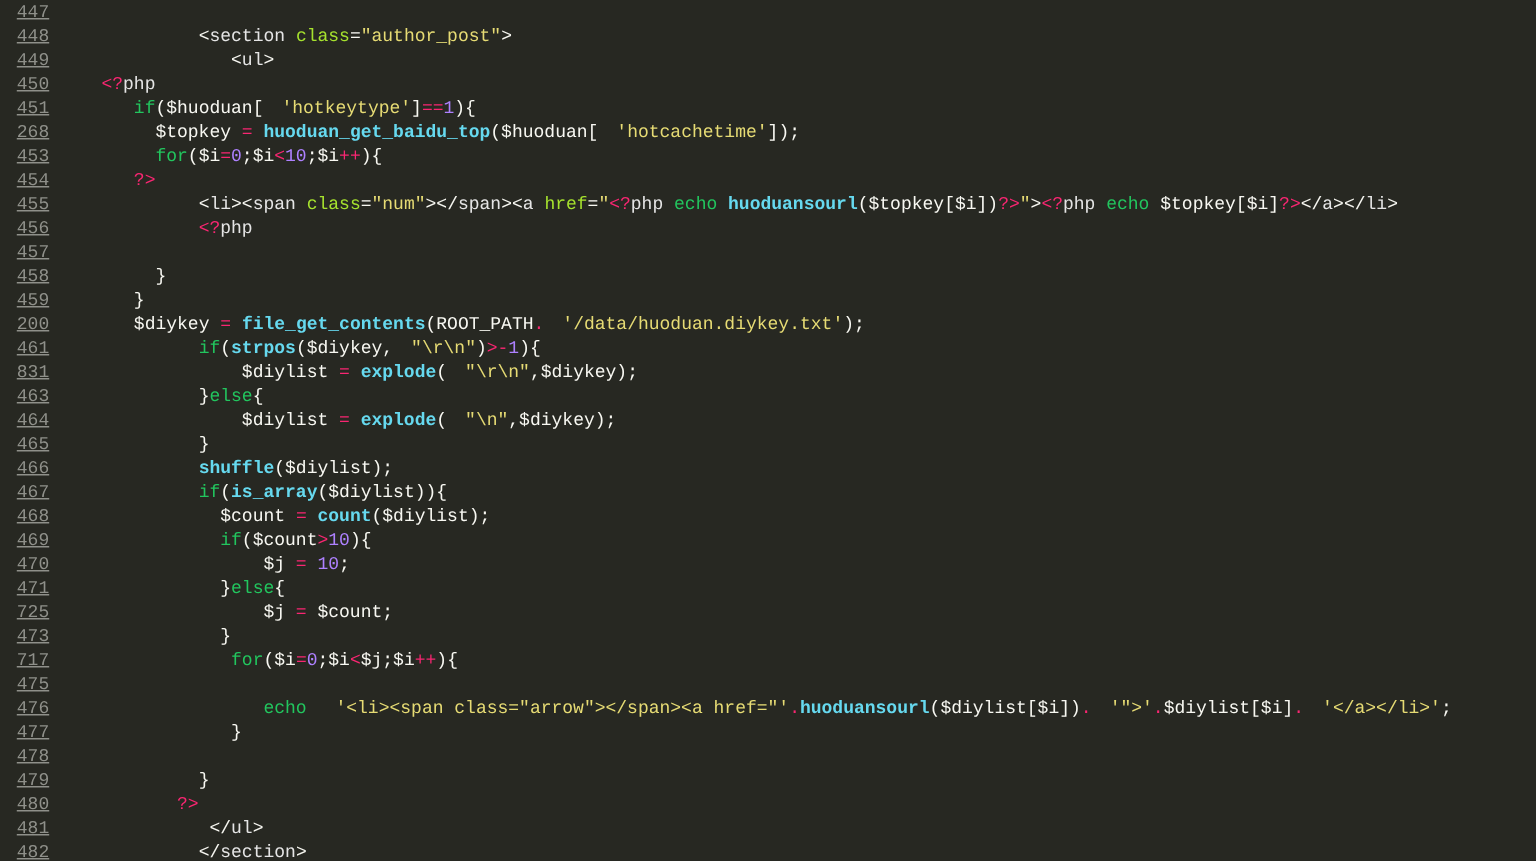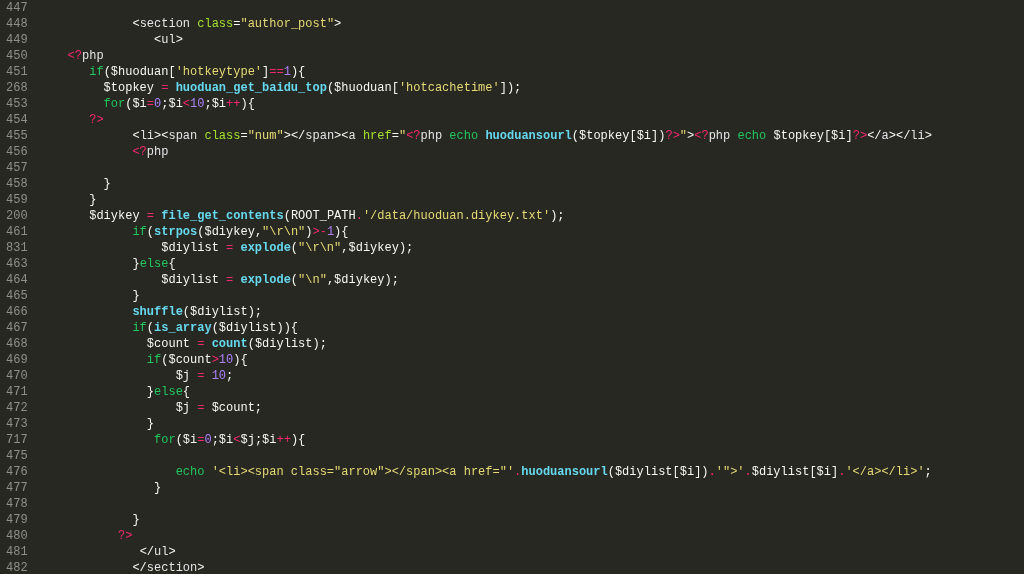--- a/index.html
+++ b/index.html
@@ -14,40 +14,41 @@
     line-height: 16px;
   }
   .editor {
     display: flex;
     width: 1024px;
     height: 574px;
   }
   .gutter {
     background: #272822;
     color: #8f908a;
-    text-align: left;
+    text-align: center;
     padding: 0 8px 0 6px;
     user-select: none;
     flex: 0 0 auto;
     width: 32px;
+    text-decoration: underline;
   }
   .gutter div { height: 16px; }
   .code {
     flex: 1 1 auto;
     color: #f8f8f2;
     white-space: pre;
     overflow: hidden;
   }
   .code .line { height: 16px; }
 
   
   .kw   { color: #22c55e; }          
   .var  { color: #f8f8f2; }          
   .fn   { color: #66d9ef; font-weight: bold; }          
-  .str  { color: #e6db74; }          
+  .str  { color: #e6db74; margin-left: 12px; }          
   .num  { color: #ae81ff; }          
   .op   { color: #f92672; }          
   .punc { color: #f8f8f2; }          
   .tag  { color: #e5e5e5; }          
   .tagb { color: #f8f8f2; }          
   .attr { color: #a6e22e; text-align: center; }          
   .eq   { color: #f8f8f2; }
   .val  { color: #e6db74; }
   .qm   { color: #f92672; }          
 </style>
@@ -74,21 +75,21 @@
       <div>831</div>
       <div>463</div>
       <div>464</div>
       <div>465</div>
       <div>466</div>
       <div>467</div>
       <div>468</div>
       <div>469</div>
       <div>470</div>
       <div>471</div>
-      <div>472</div>
+      <div>725</div>
       <div>473</div>
       <div>717</div>
       <div>475</div>
       <div>476</div>
       <div>477</div>
       <div>478</div>
       <div>479</div>
       <div>480</div>
       <div>481</div>
       <div>482</div>

